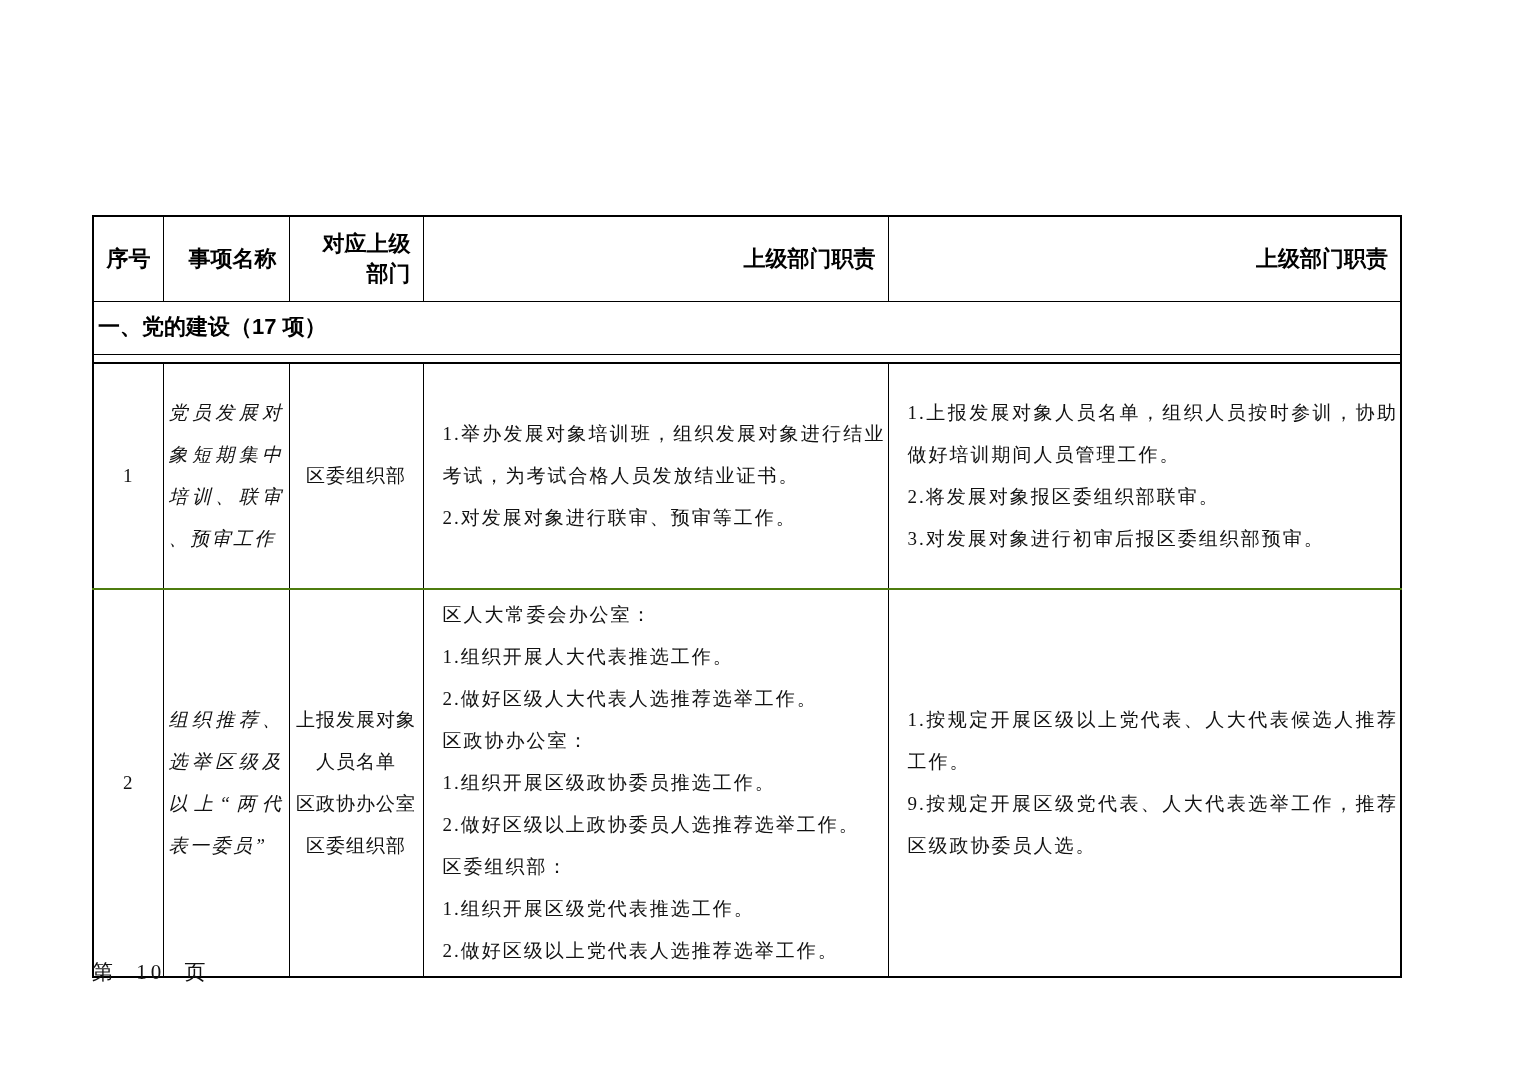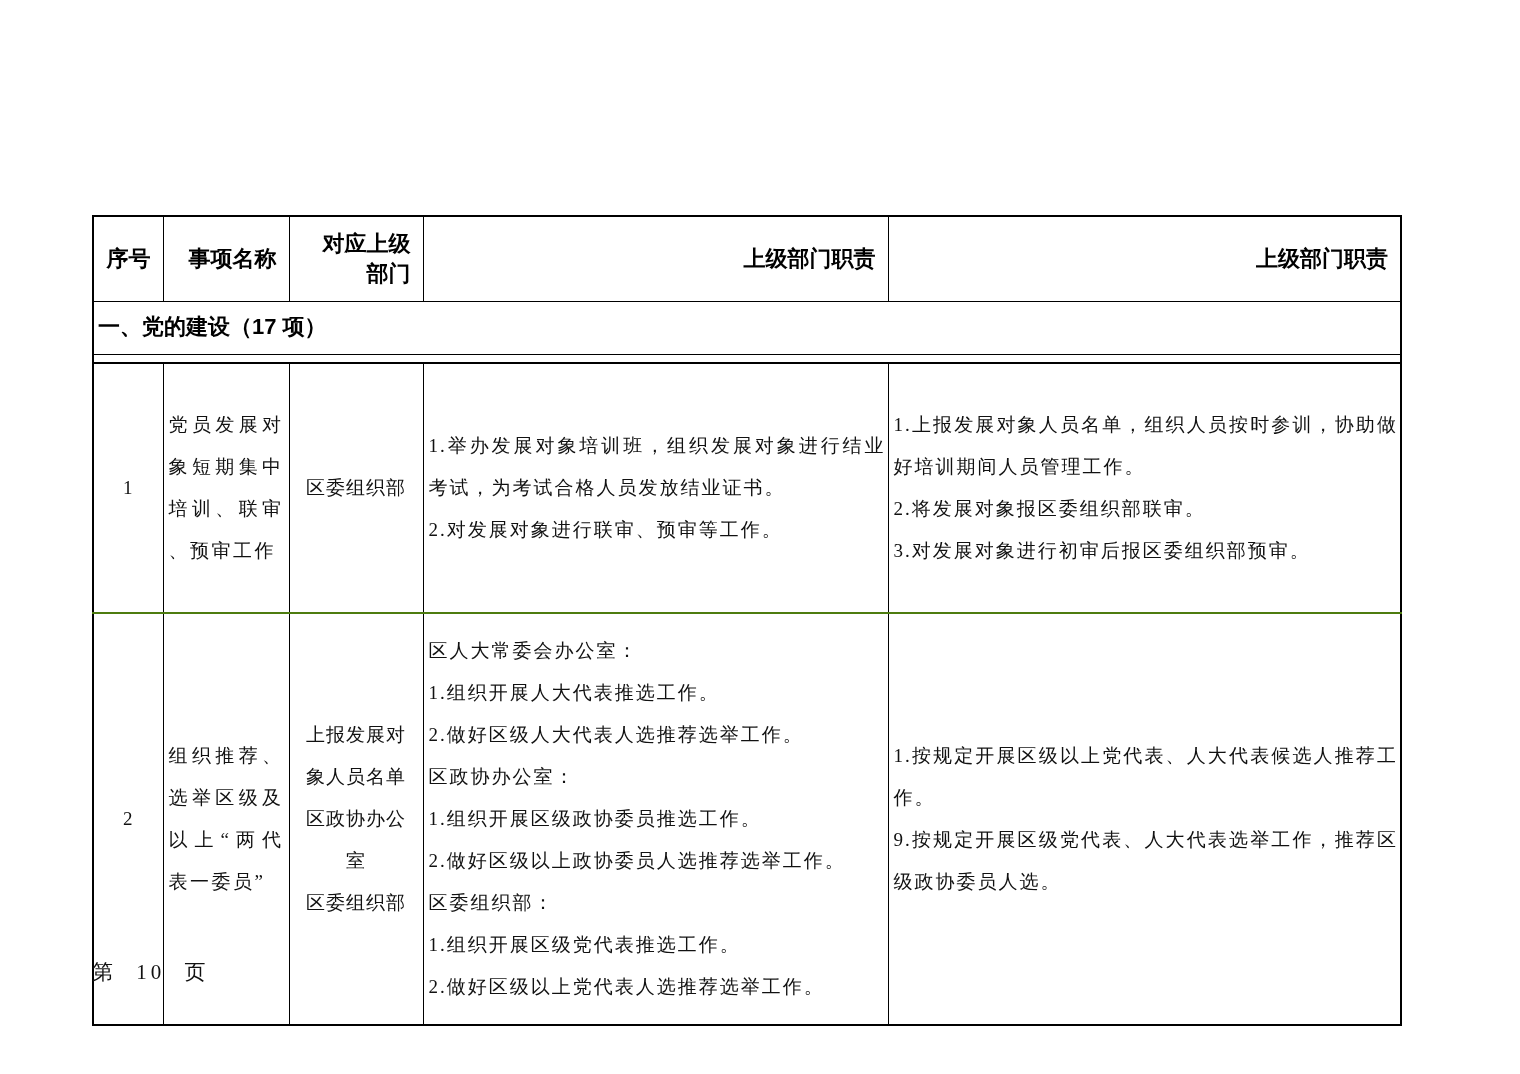--- a/index.html
+++ b/index.html
@@ -85,28 +85,29 @@
     text-align: center;
     font-size: 20px;
     letter-spacing: 1px;
   }
   td.c-name {
     text-align: justify;
     padding: 4px 5px;
     letter-spacing: 2.5px;
     line-break: anywhere;
     word-break: break-all;
+    font-style: italic;
   }
   td.c-dept {
     text-align: center;
-    padding: 16px;
+    padding: 4px;
     letter-spacing: 1px;
   }
   td.c-duty {
-    padding: 4px 2px 4px 5px;
+    padding: 4px 2px 4px 19px;
     letter-spacing: 2px;
   }
   td.c-duty .duty-line {
     text-align: justify;
     word-break: break-all;
   }
   td.c-dept .dept-line {
     text-align: center;
   }
   .page-footer {

